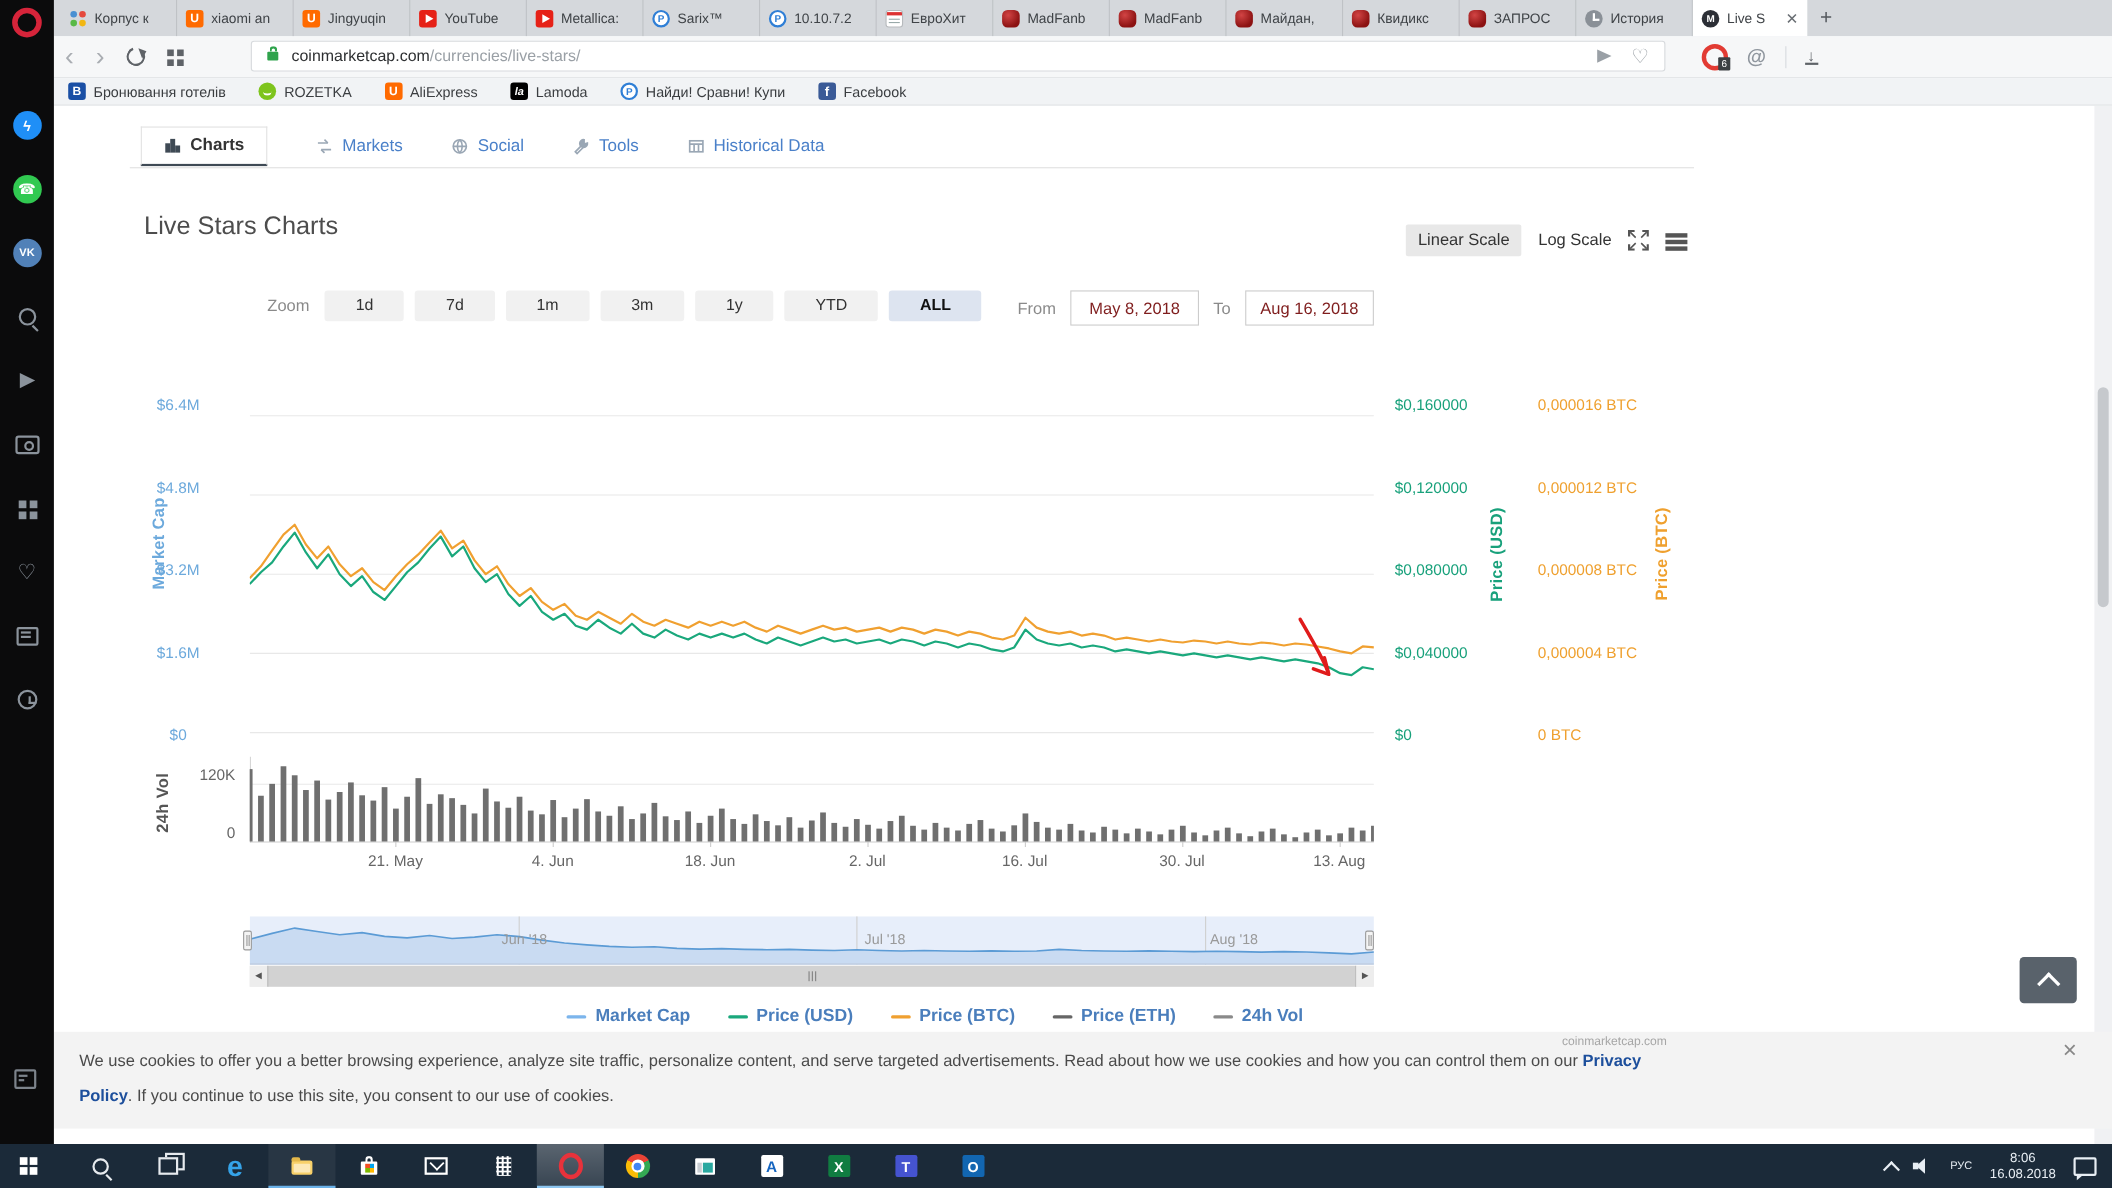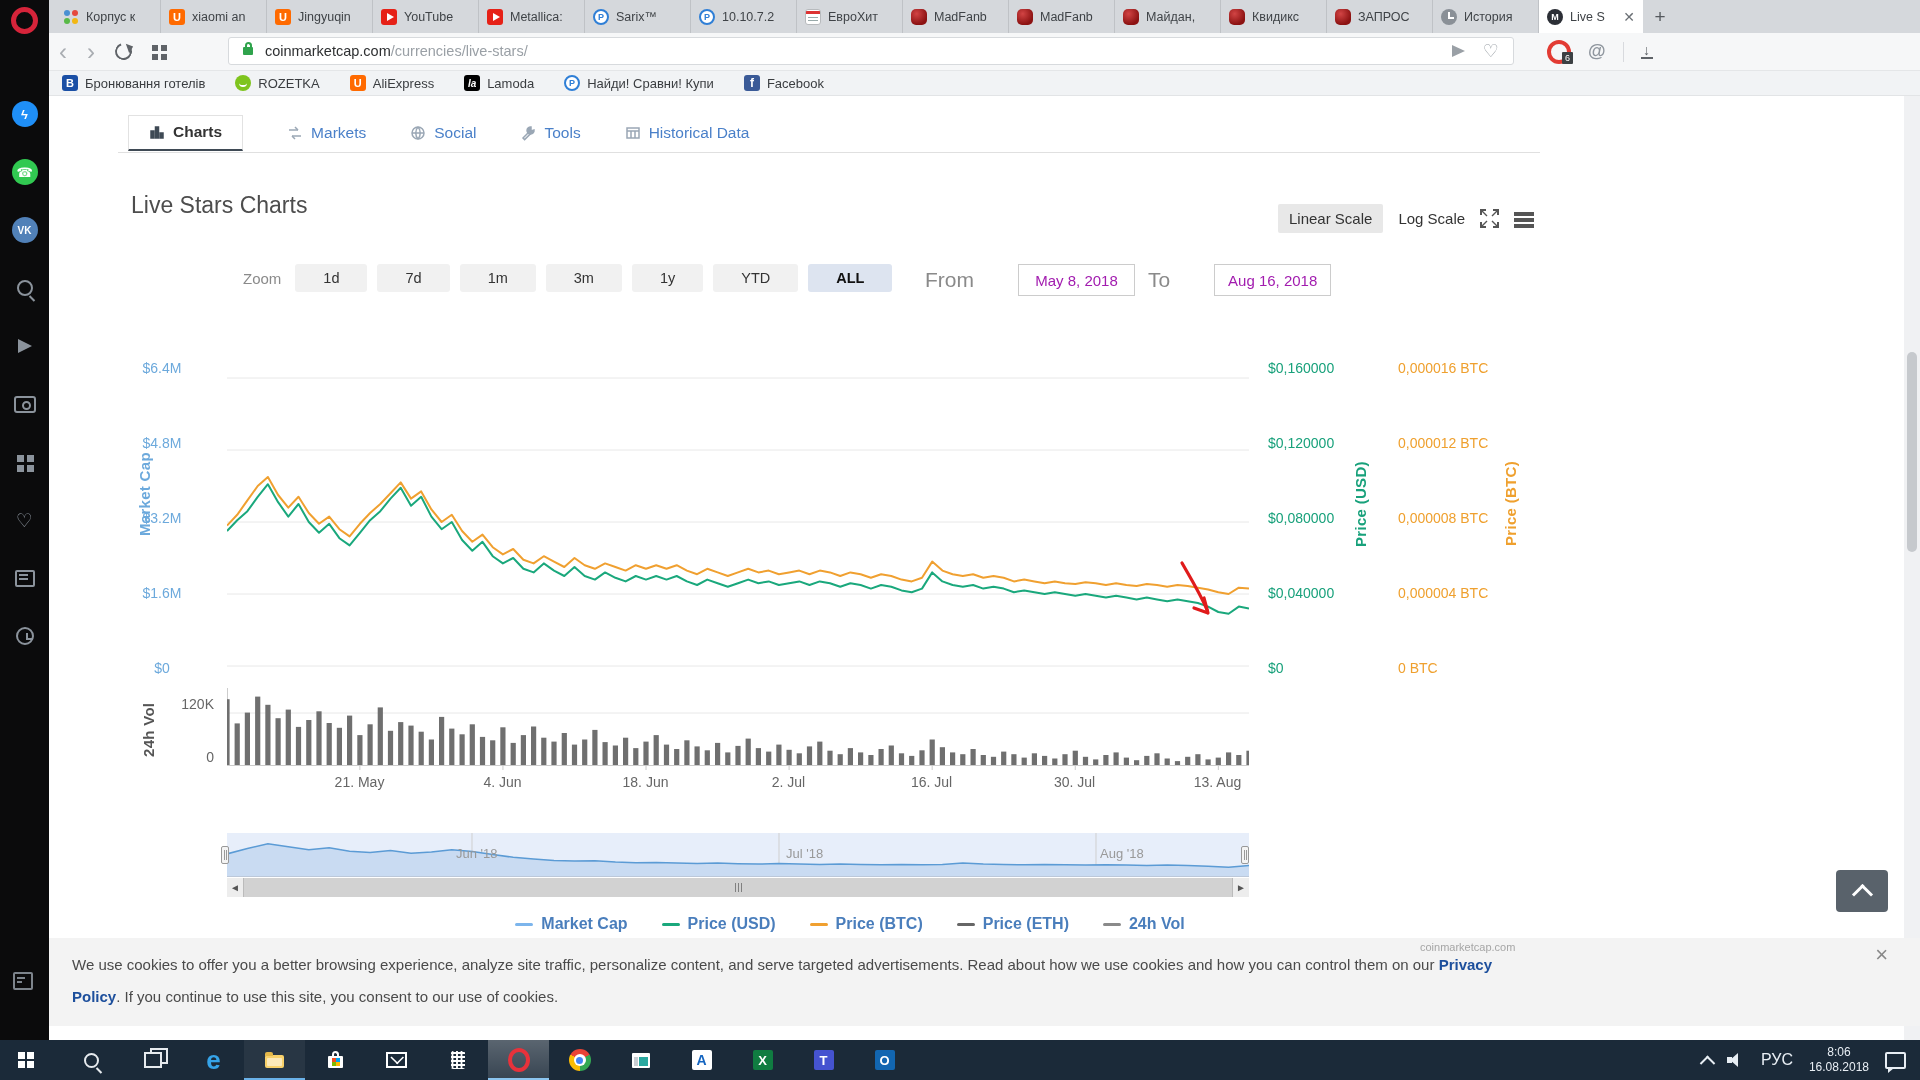--- a/index.html
+++ b/index.html
@@ -110,22 +110,22 @@
   .page-title{position:absolute;left:131px;top:192px;font-size:23px;color:#4d4d4d;}
   .scalerow{position:absolute;left:1278px;top:202px;display:flex;align-items:center;gap:15px;height:32px;}
   .lin{background:#e8e8e8;border-radius:2px;padding:6px 11px;font-size:15px;color:#333;}
   .log{font-size:15px;color:#333;}
   .hamb{width:20px;height:4px;background:#555;box-shadow:0 6px 0 #555,0 12px 0 #555;margin-bottom:12px;}
   .zoomrow{position:absolute;left:243px;top:264px;display:flex;align-items:center;gap:10px;}
   .zlabel{color:#8a8a8a;font-size:15px;margin-right:4px;}
   .zbtn{background:#f1f1f1;border-radius:3px;padding:6px 28px;font-size:14.5px;color:#333;text-align:right;}
   .zbtn.active{background:#dde4f0;font-weight:bold;color:#111;}
   .fromto{position:absolute;left:925px;top:264px;display:flex;align-items:center;gap:13px;}
-  .ft-label{color:#8a8a8a;font-size:21px;text-align:right;}
-  .ft-box{width:115px;height:30px;border:1px solid #ccc;background:#fff;display:flex;align-items:center;justify-content:center;font-size:15px;color:#a21caf;margin-left:31px;}
+  .ft-label{color:#8a8a8a;font-size:15px;text-align:right;}
+  .ft-box{width:115px;height:30px;border:1px solid #ccc;background:#fff;display:flex;align-items:center;justify-content:center;font-size:15px;color:#7f1d1d;}
   
   .ycol{position:absolute;display:flex;flex-direction:column;justify-content:space-between;font-size:14px;}
   .ycol.left{left:110px;top:368px;height:300px;width:104px;align-items:center;color:#6ca9dc;}
   .ycol.usd{left:1268px;top:368px;height:300px;align-items:flex-start;color:#18a17b;}
   .ycol.btc{left:1398px;top:368px;height:300px;align-items:flex-start;color:#efa02e;}
   .ycol.vol{left:110px;top:704px;height:53px;width:104px;align-items:flex-end;color:#666;}
   .yt{line-height:20px;margin-top:-10px;margin-bottom:-10px;}
   .vlab{position:absolute;writing-mode:vertical-rl;transform:rotate(180deg);font-weight:bold;font-size:15px;letter-spacing:.3px;text-align:center;}
   .vlab.mc{left:136px;top:436px;height:116px;color:#6ca9dc;}
   .vlab.pusd{left:1352px;top:438px;height:132px;color:#18a17b;}
@@ -192,21 +192,21 @@
   .k-excel::after{content:"X";}
   .k-appt{width:20px;height:20px;background:#4553d0;border-radius:2px;color:#fff;font-size:13px;font-weight:bold;}
   .k-appt::after{content:"T";}
   .k-outlook{width:20px;height:20px;background:#1266b1;border-radius:2px;color:#fff;font-size:13px;font-weight:bold;}
   .k-outlook::after{content:"O";}
   .tray{position:absolute;right:0;top:1040px;height:40px;display:flex;align-items:center;z-index:41;color:#e8eef4;}
   .tray-chev{width:9px;height:9px;border-left:2px solid #e8eef4;border-top:2px solid #e8eef4;transform:rotate(45deg) translate(2px,2px);margin:0 14px 0 6px;}
   .spk{position:relative;width:18px;height:14px;margin-right:16px;}
   .spk::before{content:"";position:absolute;left:0;top:4px;width:5px;height:6px;background:#e8eef4;}
   .spk::after{content:"";position:absolute;left:3px;top:0;width:0;height:0;border-right:8px solid #e8eef4;border-top:7px solid transparent;border-bottom:7px solid transparent;}
-  .lang{font-size:16px;margin-right:16px;}
+  .lang{font-size:10px;margin-right:16px;}
   .clockblk{text-align:center;font-size:12px;line-height:15px;margin-right:16px;}
   .bubble{position:relative;width:17px;height:13px;border:2px solid #e8eef4;border-radius:2px;margin-right:14px;}
   .bubble::after{content:"";position:absolute;left:1px;bottom:-6px;width:0;height:0;border-top:5px solid #e8eef4;border-right:6px solid transparent;}
 </style>
 </head>
 <body>
 
 <div class="sidebar">
   <div class="o-logo"></div>
   <div class="sb-col">

